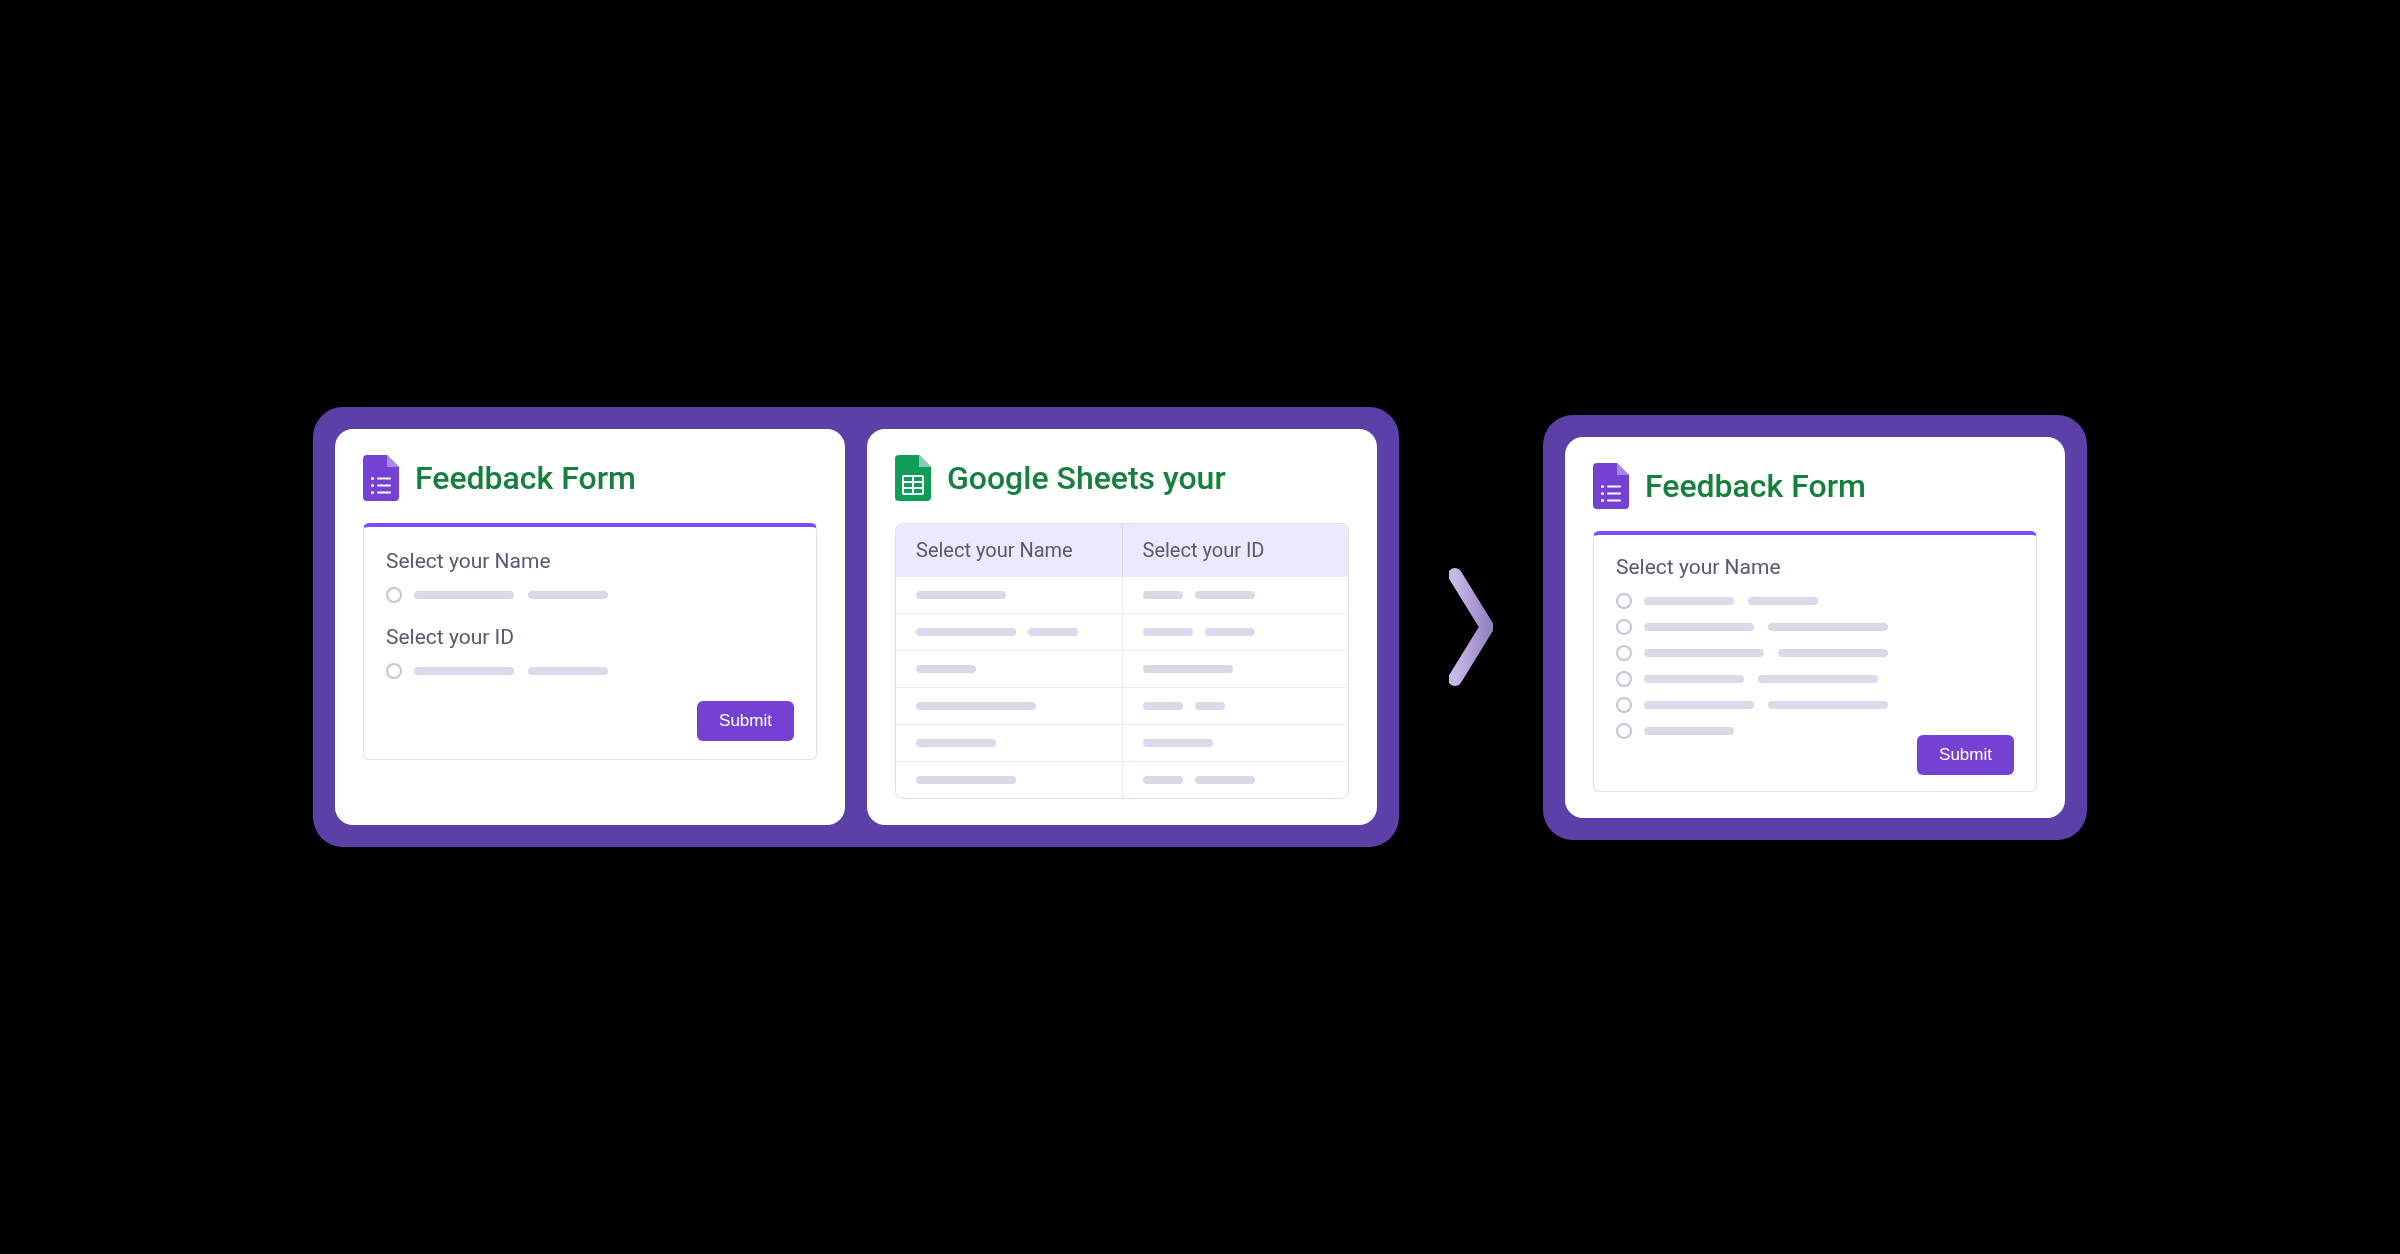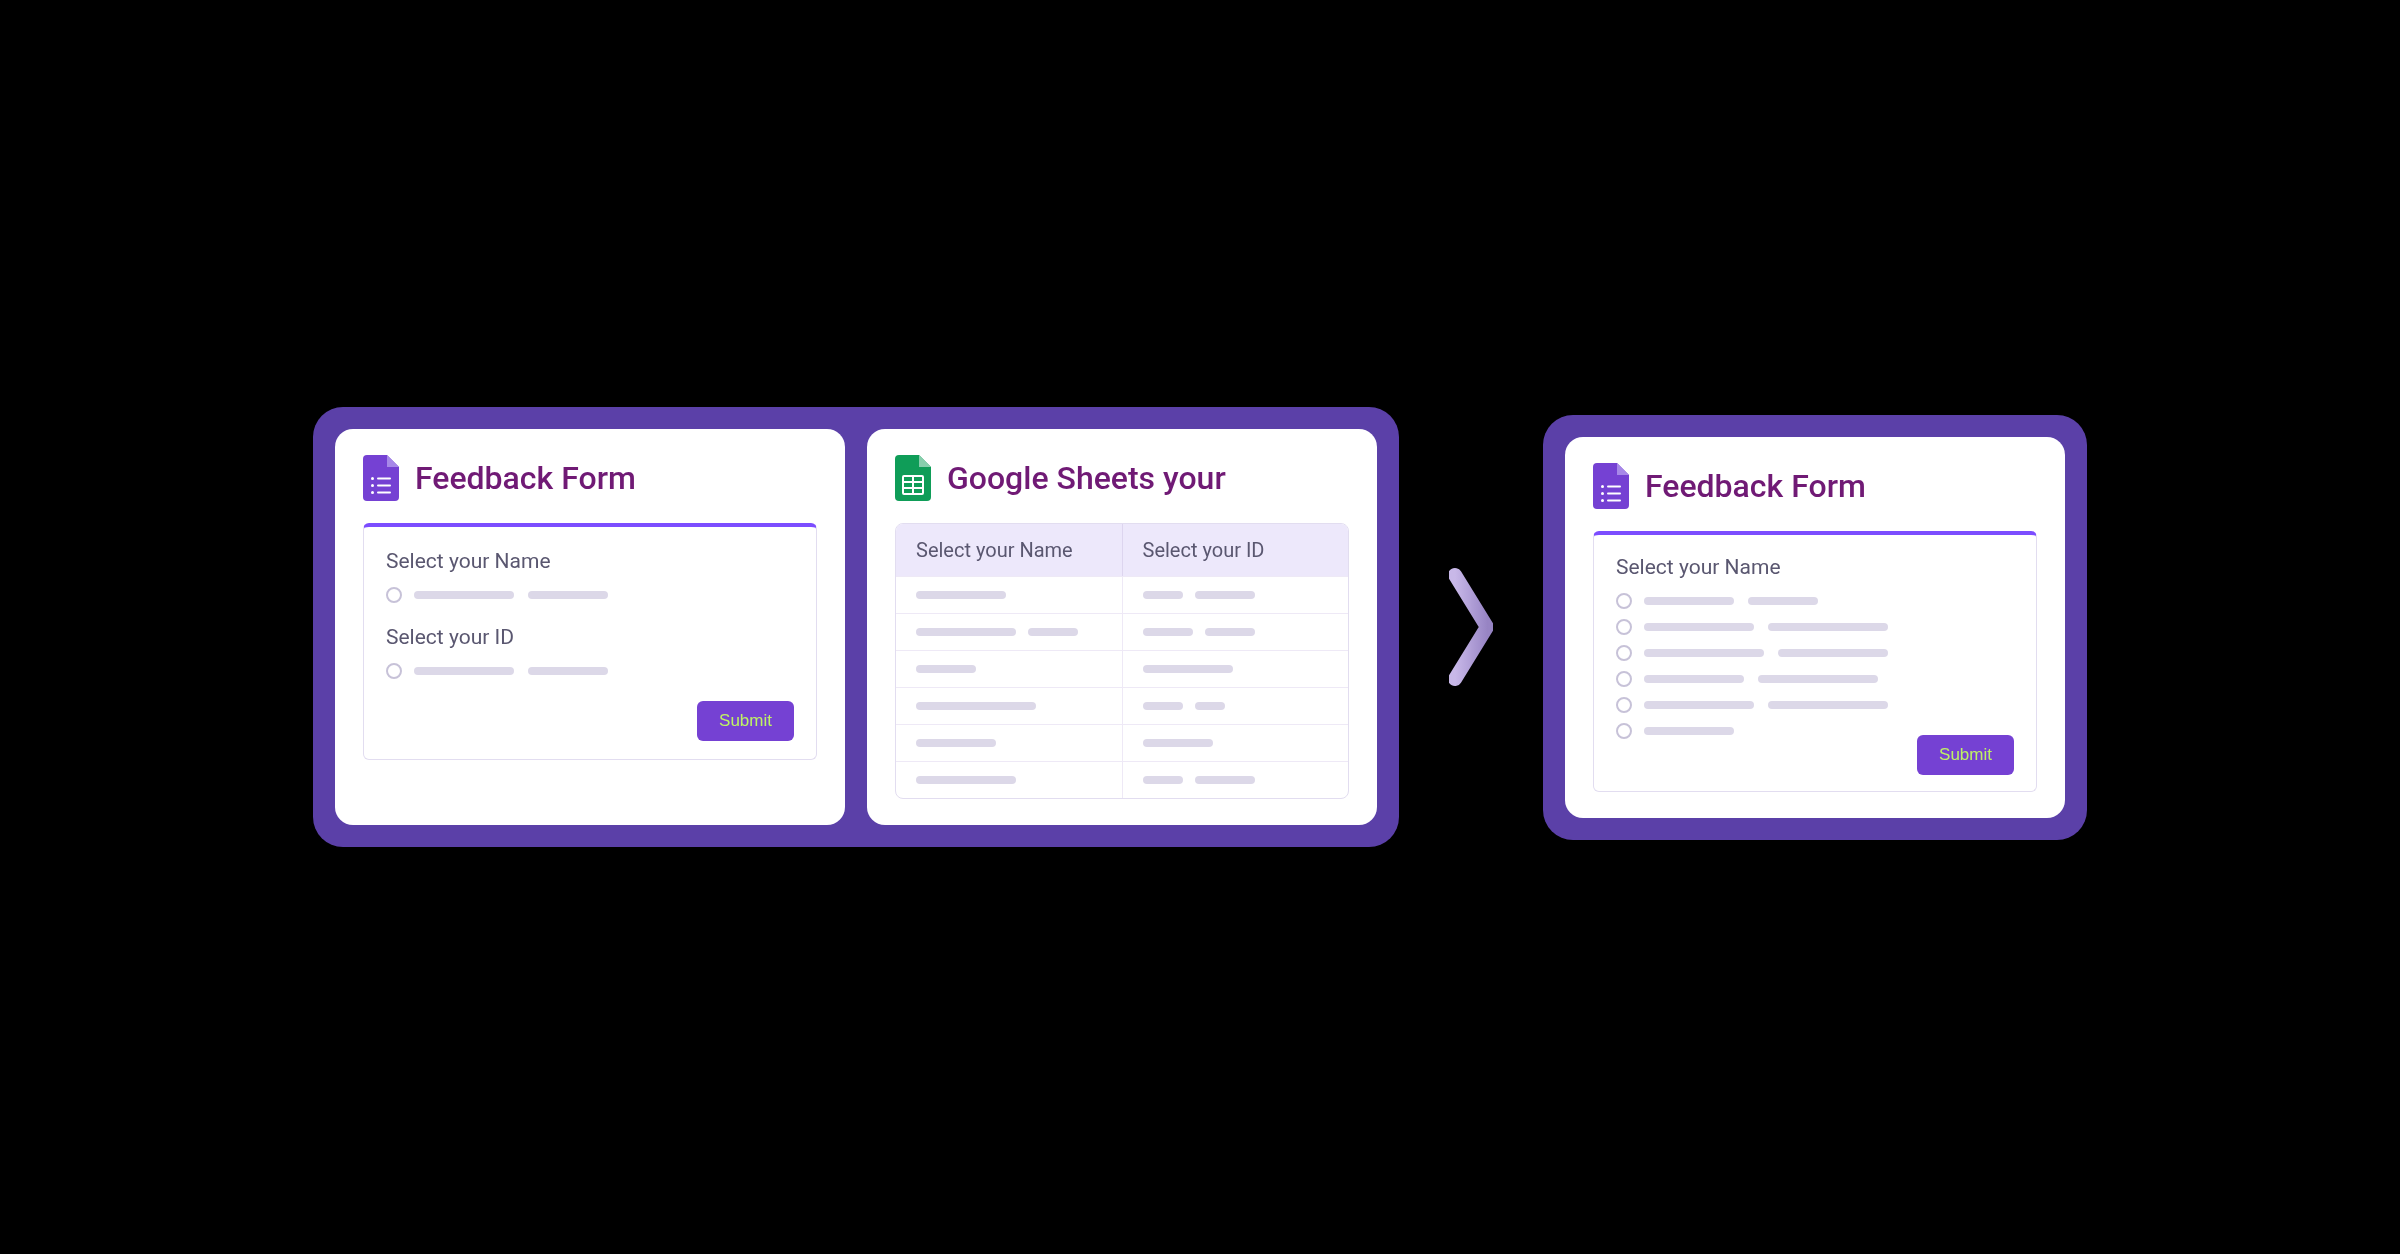--- a/index.html
+++ b/index.html
@@ -62,21 +62,21 @@
       height: 46px;
       position: relative;
     }
     .icon-sheets svg {
       width: 100%;
       height: 100%;
     }
     .card-title {
       font-size: 32px;
       font-weight: 500;
-      color: #701a75;
+      color: #15803d;
       text-align: right;
     }
     .form-body {
       border: 1px solid #e2ddf0;
       border-top: 4px solid #7c4dff;
       border-radius: 6px;
       padding: 22px 22px 18px 22px;
     }
     .form-body.compact {
       padding: 20px 22px 16px 22px;
@@ -115,21 +115,21 @@
       gap: 14px;
       align-items: center;
     }
     .submit-row {
       display: flex;
       justify-content: flex-end;
       margin-top: 22px;
     }
     .submit-btn {
       background: #7541d3;
-      color: #bef264;
+      color: #ffffff;
       border: none;
       border-radius: 6px;
       padding: 10px 22px;
       font-size: 17px;
       font-weight: 400;
       cursor: pointer;
     }
     .sheets-table {
       border: 1px solid #e2ddf0;
       border-radius: 8px;

